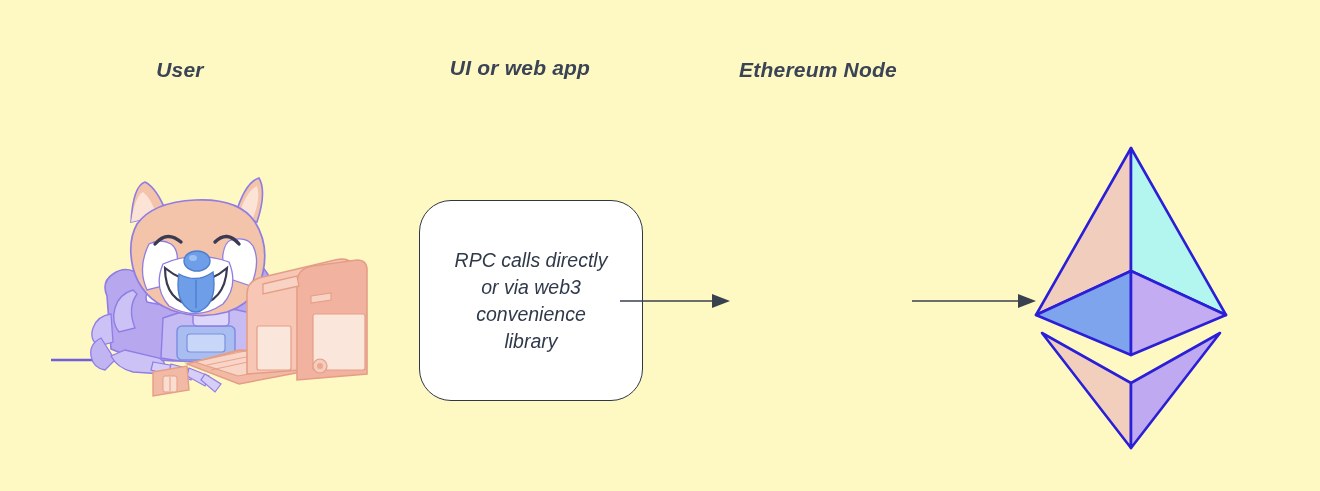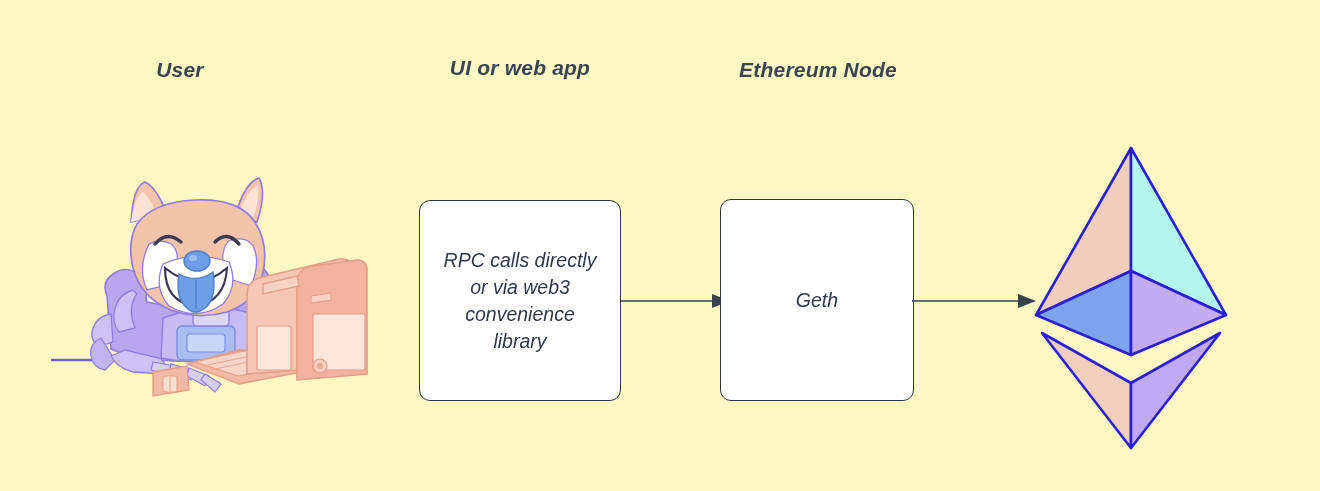--- a/index.html
+++ b/index.html
@@ -47,21 +47,21 @@
     text-align: center;
   }
   .proc-box .box-text {
     font-family: "Liberation Sans", sans-serif;
     font-size: 19.5px;
     line-height: 27px;
     color: #30394a;
     padding: 0 14px;
     white-space: pre-line;
   }
-  #box-rpc  { left: 419px; top: 200px; width: 202px; height: 201px; }
+  #box-rpc  { left: 419px; top: 200px; width: 224px; height: 201px; border-radius: 32px; }
   #box-geth { left: 720px; top: 199px; width: 194px; height: 202px; }
 
   
   .arrow-wrap { position: absolute; }
   #arrow-1 { left: 620px; top: 290px; width: 110px; height: 22px; }
   #arrow-2 { left: 912px; top: 290px; width: 124px; height: 22px; }
 
   
   #eth-logo {
     position: absolute;
@@ -175,23 +175,20 @@
 library</div>
   </div>
 
   <div id="arrow-1" class="arrow-wrap">
     <svg viewBox="0 0 110 22" width="110" height="22" xmlns="http://www.w3.org/2000/svg">
       <line x1="0" y1="11" x2="92" y2="11" stroke="#39414f" stroke-width="1.6"></line>
       <path d="M92 4 L110 11 L92 18 Z" fill="#39414f"></path>
     </svg>
   </div>
 
-  <div id="box-geth" class="proc-box">
-    <div class="box-text">Geth</div>
-  </div>
 
   <div id="arrow-2" class="arrow-wrap">
     <svg viewBox="0 0 124 22" width="124" height="22" xmlns="http://www.w3.org/2000/svg">
       <line x1="0" y1="11" x2="106" y2="11" stroke="#39414f" stroke-width="1.6"></line>
       <path d="M106 4 L124 11 L106 18 Z" fill="#39414f"></path>
     </svg>
   </div>
 
   <div id="eth-logo">
     <svg viewBox="0 0 198 310" width="198" height="310" xmlns="http://www.w3.org/2000/svg">

